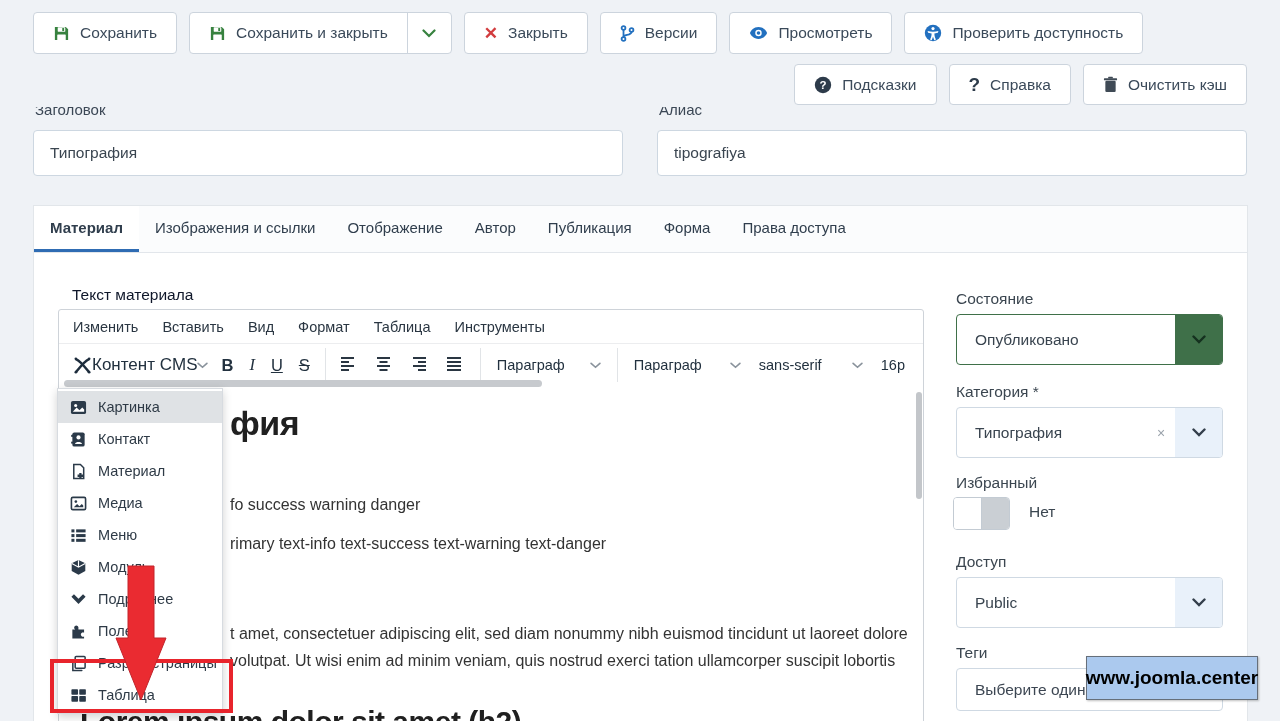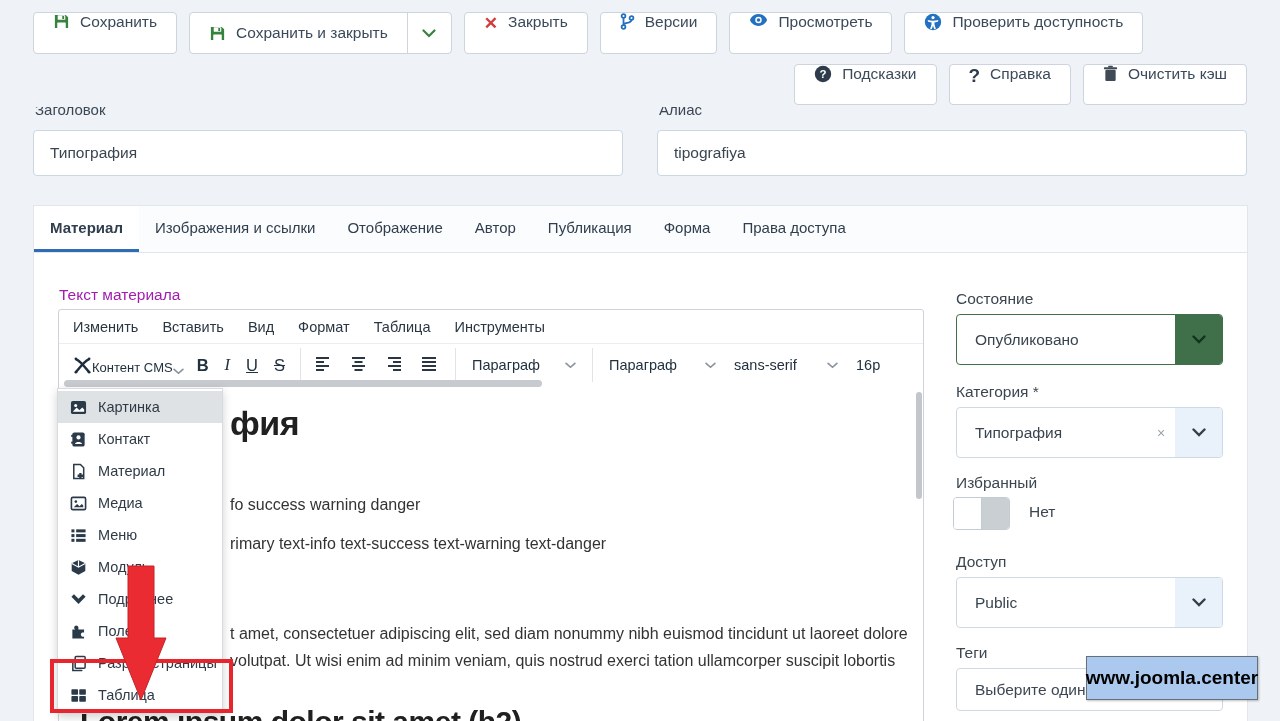--- a/index.html
+++ b/index.html
@@ -2,21 +2,21 @@
 <html><head>
 <meta charset="utf-8">
 <style>
   * { margin:0; padding:0; box-sizing:border-box; }
   body { font-family:"Liberation Sans", sans-serif; }
   .canvas { position:relative; width:1280px; height:721px; background:#eff2f6; overflow:hidden; }
   .abs { position:absolute; }
 
   
   .btnrow { display:flex; gap:12px; }
-  .btn { display:flex; gap:10px; background:#fff; border:1px solid #ccd4dd;
+  .btn { display:flex; align-items:center; gap:10px; background:#fff; border:1px solid #ccd4dd;
          border-radius:4px; height:42px; padding:0 19px; font-size:15.5px; color:#3b4a5a; cursor:pointer; }
   .btn svg { flex:none; }
   .split { display:flex; align-items:stretch; background:#fff; border:1px solid #ccd4dd; border-radius:4px; }
   .split .seg1 { display:flex; align-items:center; gap:10px; padding:0 19px; font-size:15.5px; color:#3b4a5a; }
   .split .seg2 { display:flex; align-items:center; justify-content:center; width:44px; border-left:1px solid #ccd4dd; color:#37823f; }
   .xicon { color:#d23c3e; font-weight:bold; font-size:17px; }
   .qmark { color:#2d3b4a; font-weight:bold; font-size:19px; }
 
   
   .cliplbl { position:absolute; height:13px; overflow:hidden; font-size:15px; color:#3b4755; }
@@ -27,33 +27,33 @@
   
   .panel { position:absolute; left:33px; top:205px; width:1215px; height:516px; background:#fff;
            border:1px solid #e2e6ea; border-bottom:none; }
   .tabbar { position:absolute; left:0; top:0; right:0; height:47px; display:flex; background:#fbfcfd;
             border-bottom:1px solid #e2e6eb; }
   .tab { display:flex; align-items:center; padding:0 16px; font-size:15px; color:#303e4d;
          border-bottom:3px solid transparent; cursor:pointer; }
   .tab.active { font-weight:bold; background:#fff; border-bottom-color:#2f6cb3; }
 
   
-  .edlabel { position:absolute; left:25px; top:80px; font-size:15.5px; color:#a21caf; }
+  .edlabel { position:absolute; left:38px; top:80px; font-size:15.5px; color:#0f172a; }
   .editor { position:absolute; left:24px; top:103px; width:866px; height:413px; background:#fff;
             border:1px solid #ced3d9; border-radius:3px 3px 0 0; overflow:hidden; }
   .menubar { height:34px; display:flex; align-items:center; gap:24px; padding:0 14px;
              font-size:14.5px; color:#2a3642; border-bottom:1px solid #ecedef; }
   .tbar { height:42px; display:flex; align-items:center; padding:0 9px; color:#22313f; }
   .tdiv { width:1px; height:34px; background:#e1e4e7; margin:0 7px; }
   .tbtn { padding:0 8px; font-size:16.5px; cursor:pointer; }
   .tbtn.b { font-weight:bold; }
   .tbtn.i { font-style:italic; font-family:"Liberation Serif", serif; }
   .tbtn.u { text-decoration:underline; }
   .tbtn.s { text-decoration:line-through; }
-  .cmsbtn { display:flex; align-items:flex-end; gap:0; font-size:13px; padding:0 5px; cursor:pointer; }
+  .cmsbtn { display:flex; align-items:center; gap:0; font-size:17px; padding:0 5px; cursor:pointer; }
   .tsel { display:flex; align-items:center; justify-content:space-between; font-size:14.5px;
           padding:0 9px; cursor:pointer; }
   .chvi { width:11px; height:7px; color:#8a939c; flex:none; }
   .hscroll { position:absolute; left:5px; top:70px; width:478px; height:7px; background:#c7cace; border-radius:4px; }
   .vthumb { position:absolute; left:857px; top:82px; width:6px; height:107px; background:#c3c6ca; border-radius:3px; }
 
   .econtent { position:absolute; left:0; top:77px; right:0; bottom:0; background:#fff; }
   .frag { position:absolute; white-space:nowrap; color:#333; font-size:16px; }
   .frag.h1 { font-size:34px; font-weight:bold; color:#202020; letter-spacing:-0.5px; }
   .frag.h1b { font-size:32px; font-weight:bold; color:#202020; letter-spacing:-0.5px; }

